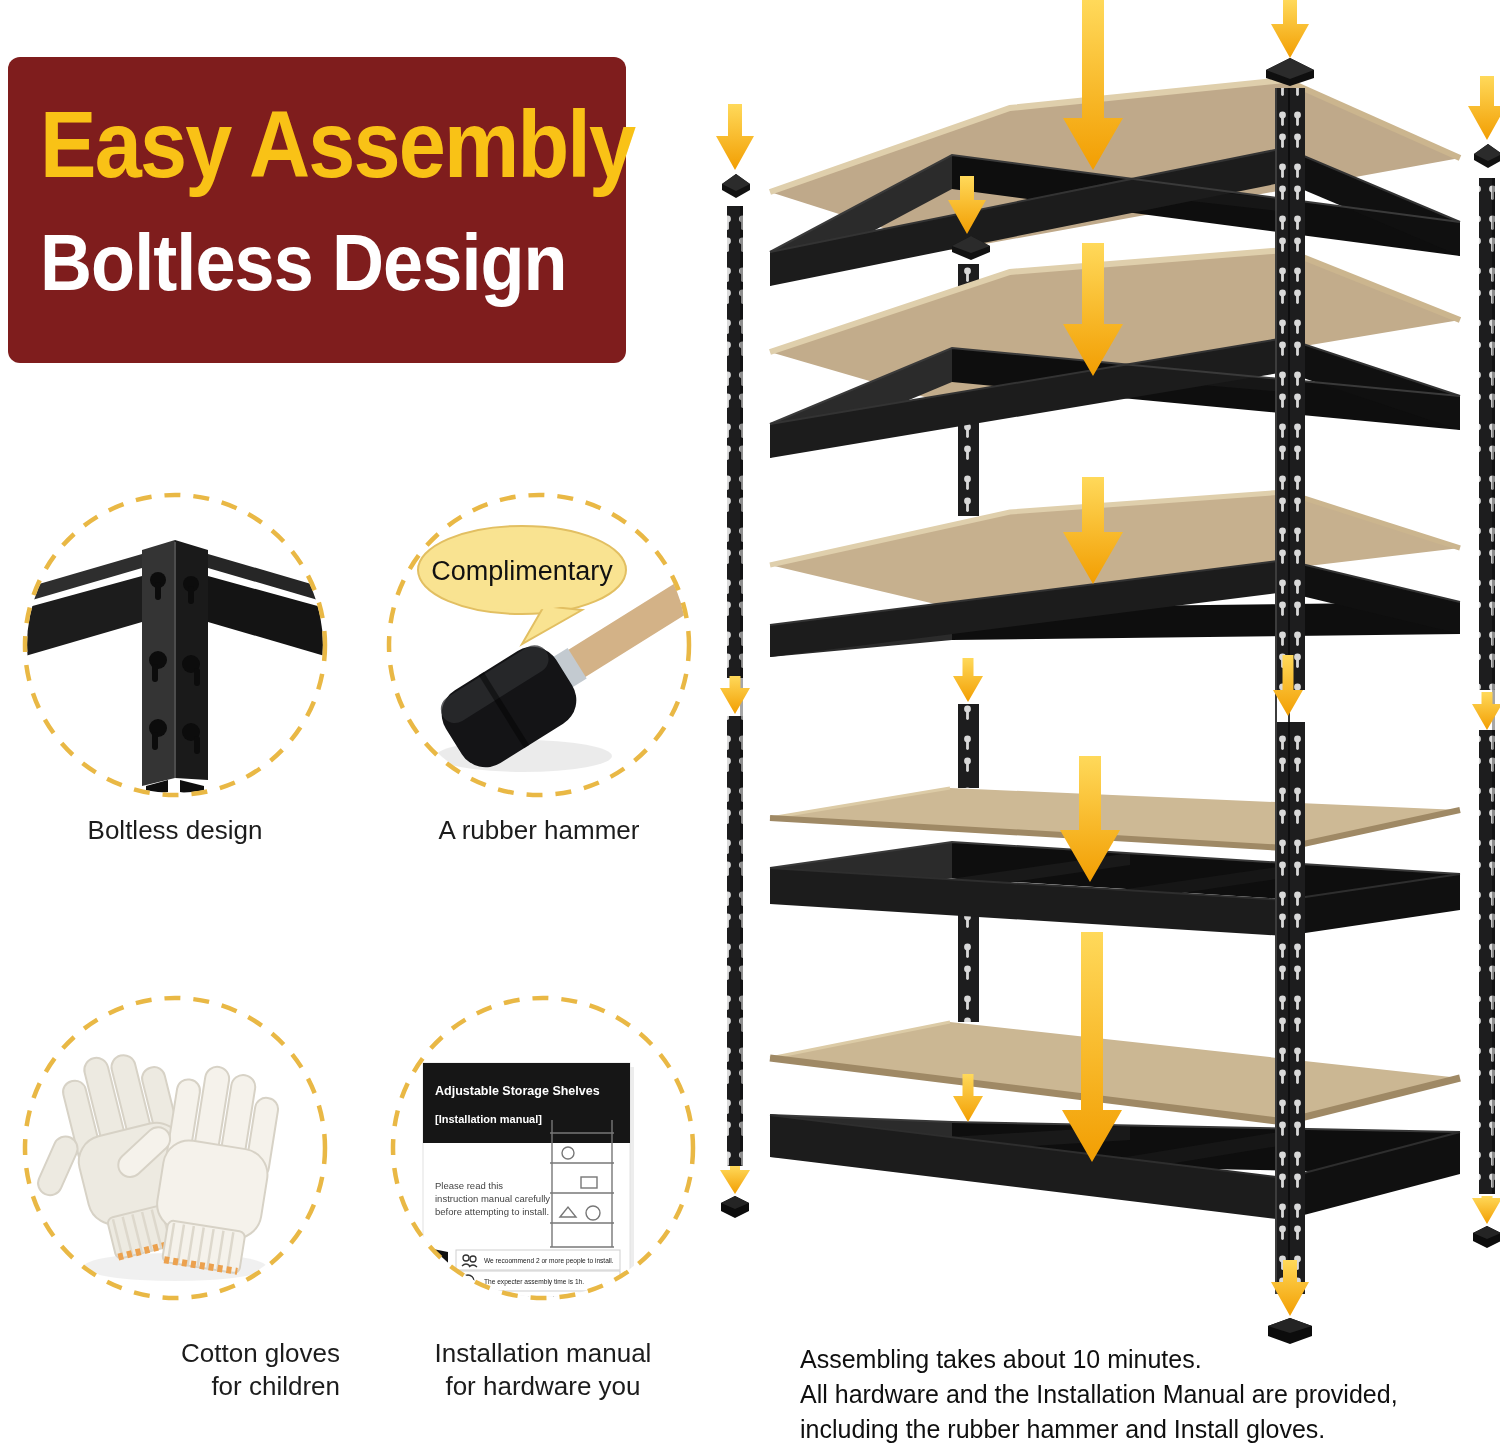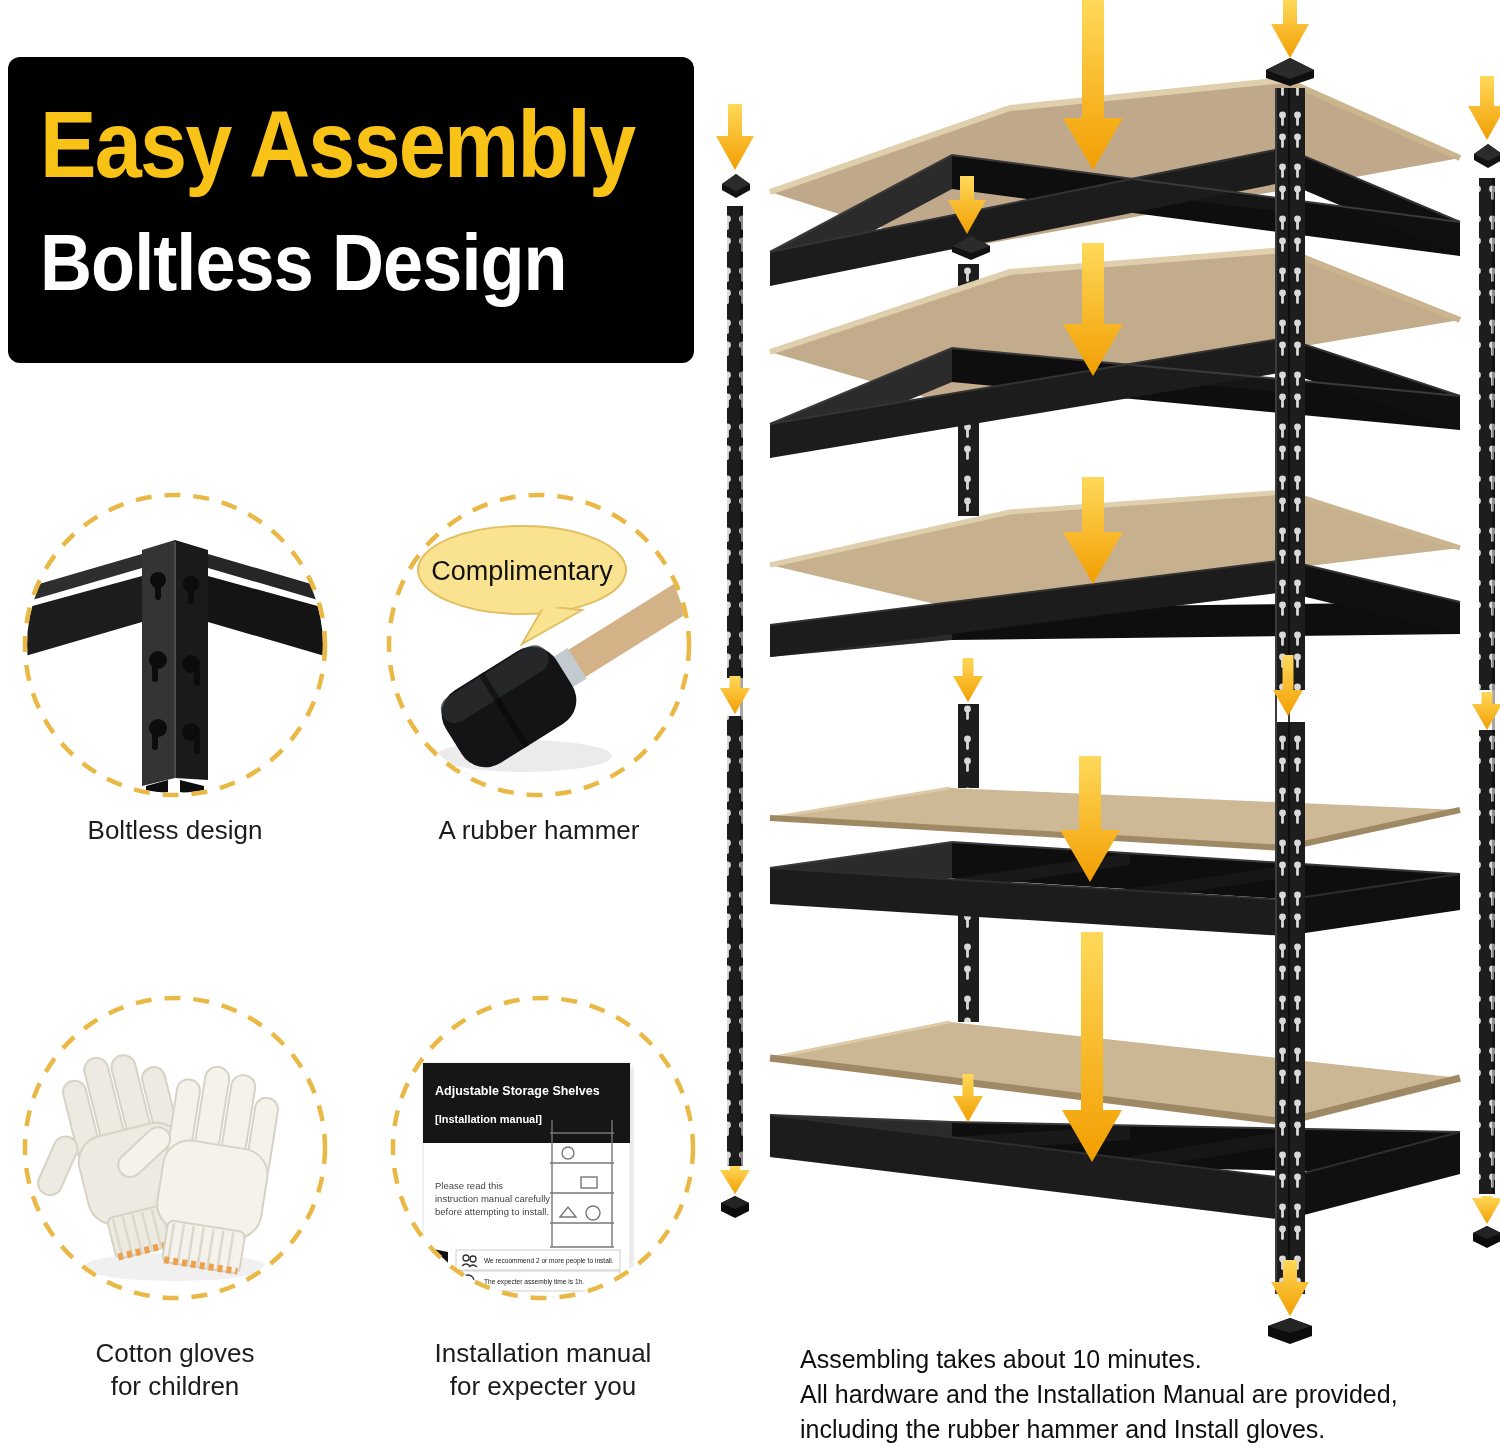--- a/index.html
+++ b/index.html
@@ -1,20 +1,20 @@
 <!DOCTYPE html>
 <html><head>
 <meta charset="utf-8">
 <style>
   html,body{margin:0;padding:0;background:#fff;}
   body{width:1500px;height:1448px;position:relative;overflow:hidden;
        font-family:"Liberation Sans",sans-serif;}
   .abs{position:absolute;}
   
-  .title-block{left:8px;top:57px;width:686px;height:306px;background:#000000;border-radius:12px;}
+  .title-block{left:8px;top:57px;width:618px;height:306px;background:#7f1d1d;border-radius:12px;}
   .title-line{font-weight:bold;white-space:nowrap;transform:scaleX(.9);transform-origin:left center;display:inline-block;}
   .t1{font-size:94px;color:#F9C216;margin:34px 0 0 32px;letter-spacing:-2px;}
   .t2{font-size:80px;color:#ffffff;margin:18px 0 0 32px;letter-spacing:-1px;}
   
   .feature{width:330px;text-align:center;}
   .caption{font-size:26px;line-height:33px;color:#1c1c1c;margin-top:8px;}
   .row2 .caption{margin-top:28px;}
   
   .note{left:800px;top:1342px;width:705px;font-size:25px;line-height:35px;color:#0f0f0f;white-space:nowrap;}
 </style>
@@ -86,21 +86,21 @@
       <ellipse cx="148" cy="78" rx="100" ry="40" fill="#F9E391"></ellipse>
       <text x="148" y="88" font-size="27" fill="#111" text-anchor="middle">Complimentary</text>
     </g>
     <circle cx="165" cy="153" r="150" fill="none" stroke="#E9B845" stroke-width="4.5" stroke-dasharray="16 13"></circle>
   </svg>
   <div class="caption">
     <div>A rubber hammer</div>
   </div>
 </div>
 
-<div class="abs feature row2" style="left:10px;top:995px;">
+<div class="abs feature row2" style="left:10px;top:995px;text-align:right;">
   <svg width="330" height="310" viewBox="0 0 330 310">
     <defs>
       <clipPath id="c3">
           <circle cx="165" cy="153" r="148"></circle>
         </clipPath>
       <g id="gloveShape" stroke="#D7D2C6" stroke-width="2">
         <rect x="-52" y="-78" width="23" height="85" rx="11"></rect>
         <rect x="-26" y="-95" width="24" height="102" rx="12"></rect>
         <rect x="1" y="-91" width="24" height="98" rx="12"></rect>
         <rect x="28" y="-72" width="23" height="80" rx="11"></rect>
@@ -166,21 +166,21 @@
         <path d="M90,282 v4 h3" fill="none" stroke="#333" stroke-width="1.3"></path>
         <text x="106" y="289" font-size="6.6" fill="#222">The expecter assembly time is 1h.</text>
         <text x="160" y="306" font-size="6.6" fill="#555" text-anchor="middle">Not intended for use by children</text>
       </g>
       <polygon points="45,252 70,257 70,292 45,276" fill="#101010"></polygon>
     </g>
     <circle cx="165" cy="153" r="150" fill="none" stroke="#E9B845" stroke-width="4.5" stroke-dasharray="16 13"></circle>
   </svg>
   <div class="caption">
     <div>Installation manual</div>
-    <div>for expecter you</div>
+    <div>for hardware you</div>
   </div>
 </div>
 
 <svg class="abs" style="left:700px;top:0;" width="805" height="1350" viewBox="700 0 805 1350">
   <defs>
     <pattern id="slotP" width="15" height="52" patternUnits="userSpaceOnUse">
       <rect width="15" height="52" fill="#1d1d1e"></rect>
       <circle cx="7.5" cy="11" r="3.4" fill="#d9d9d9"></circle>
       <rect x="6.1" y="11" width="2.8" height="11" rx="1.4" fill="#d9d9d9"></rect>
       <circle cx="7.5" cy="33" r="3.4" fill="#d9d9d9"></circle>

